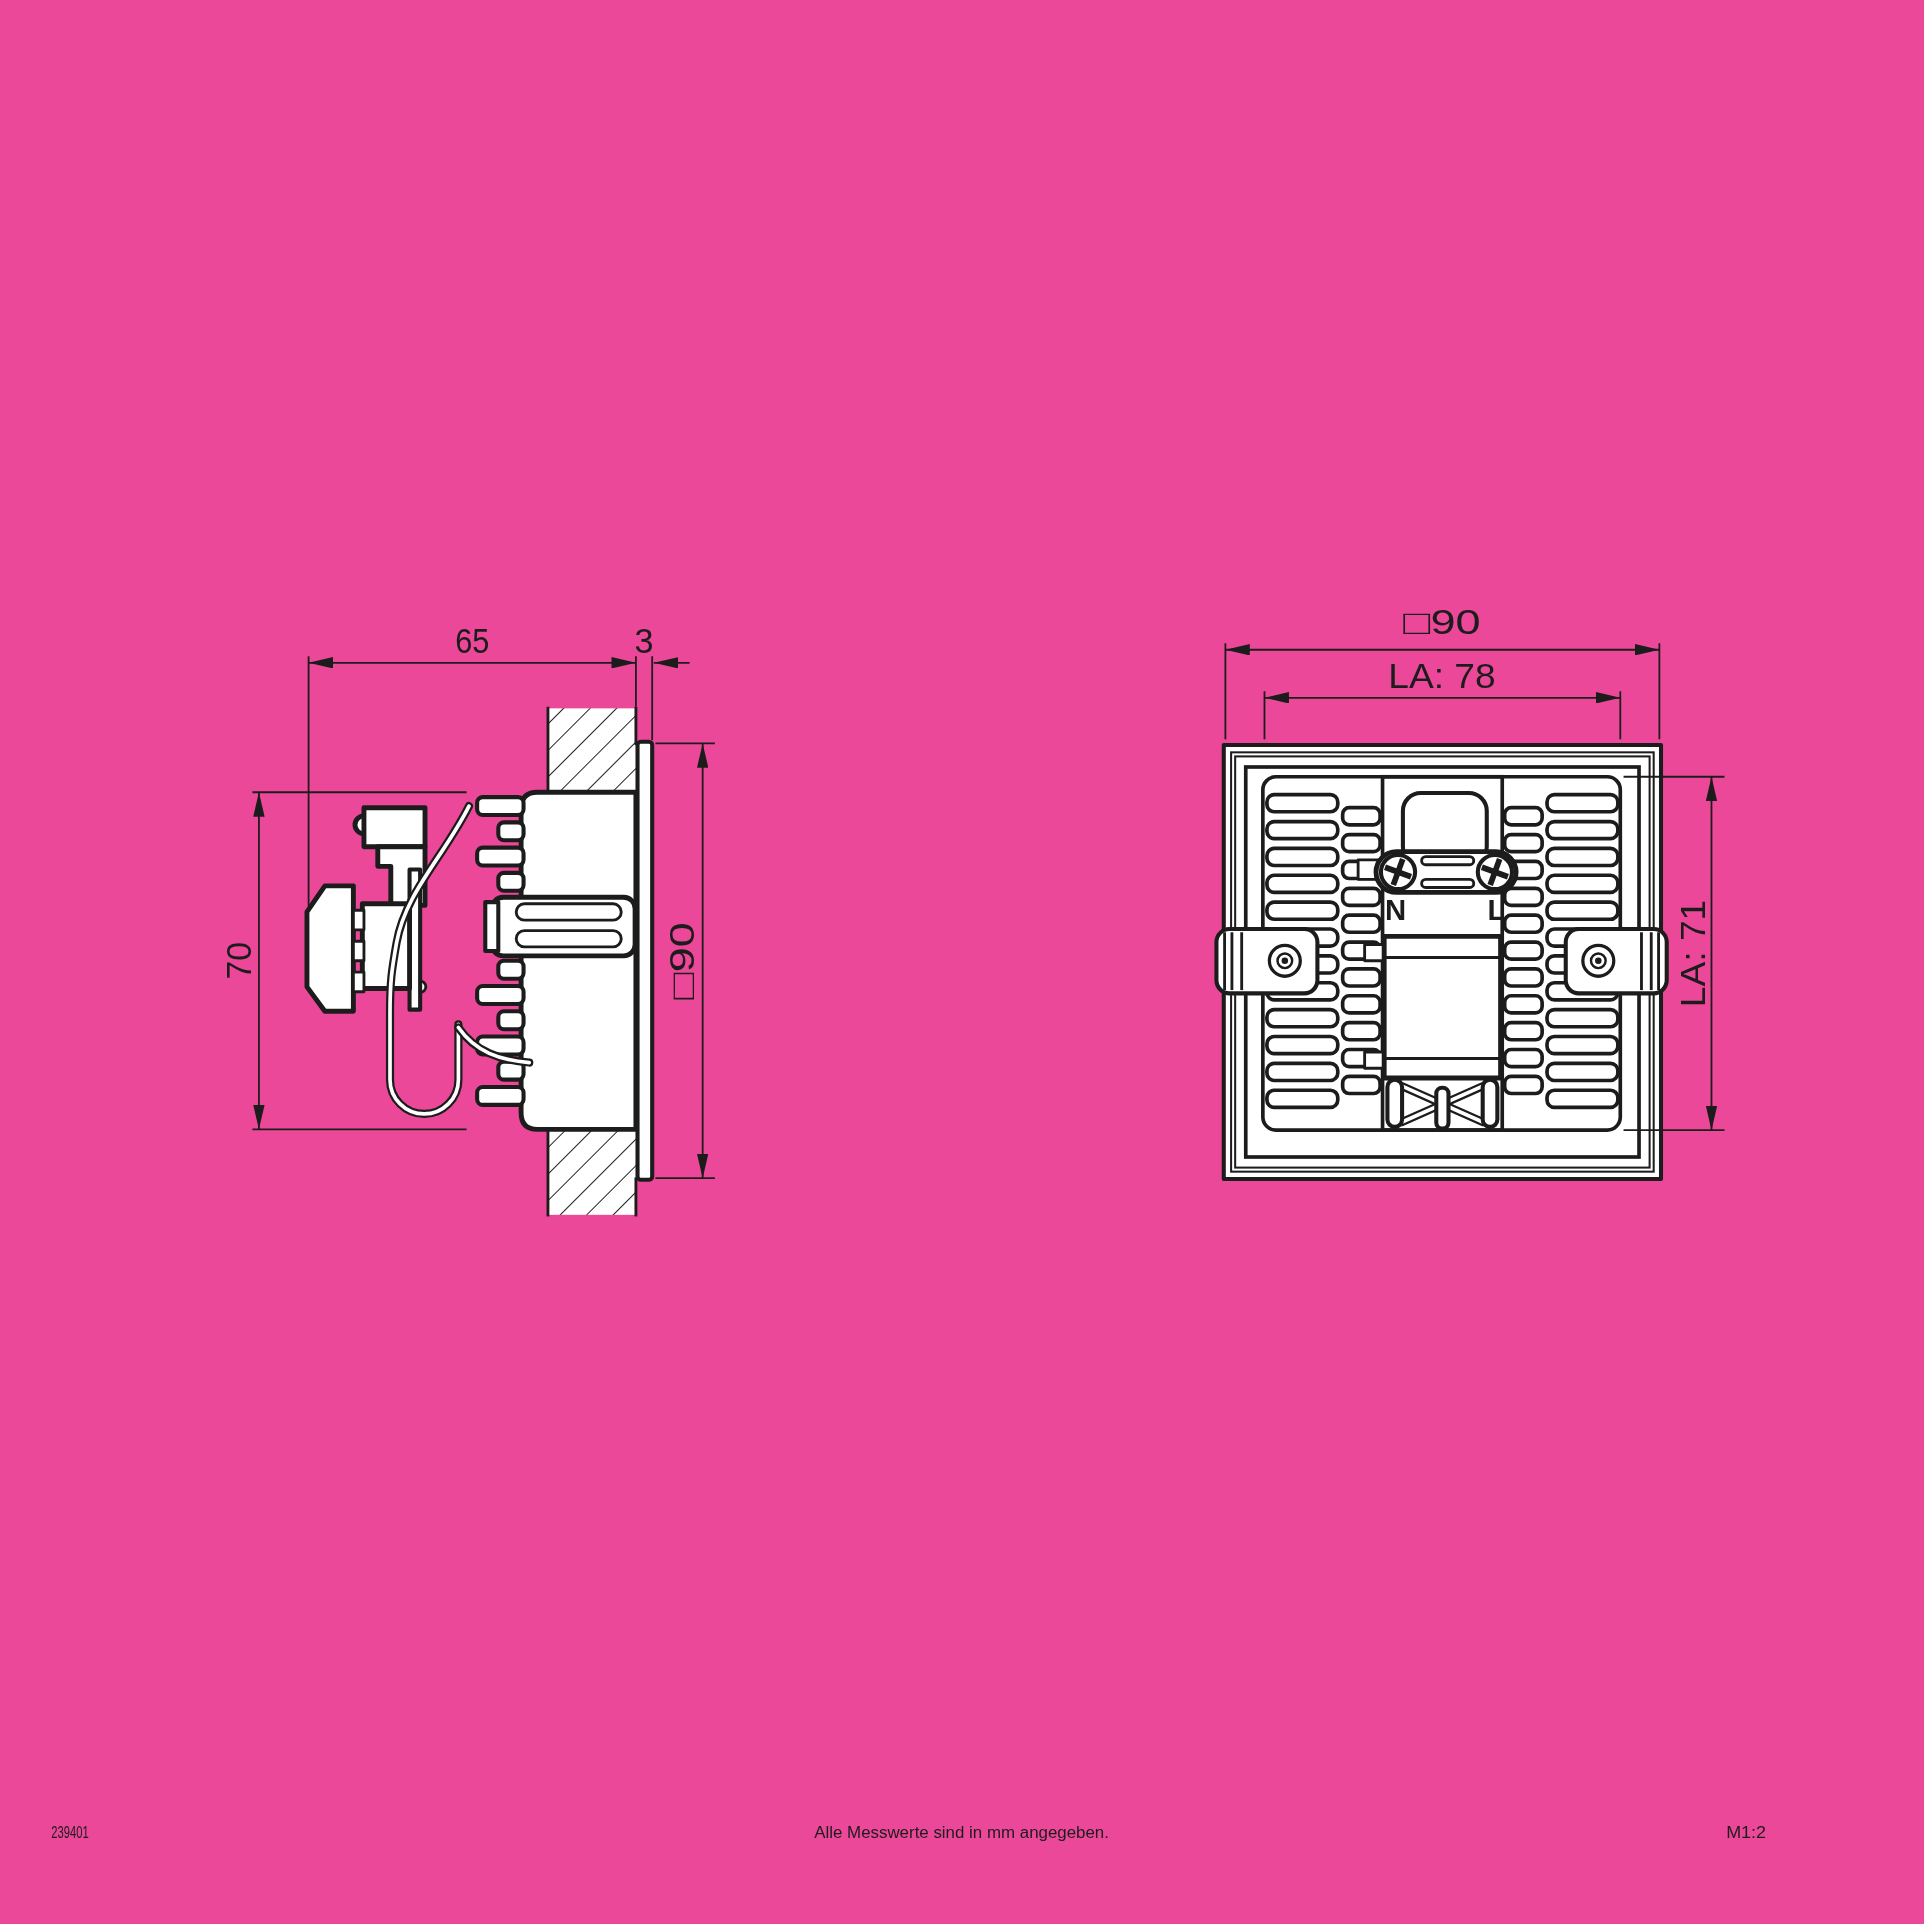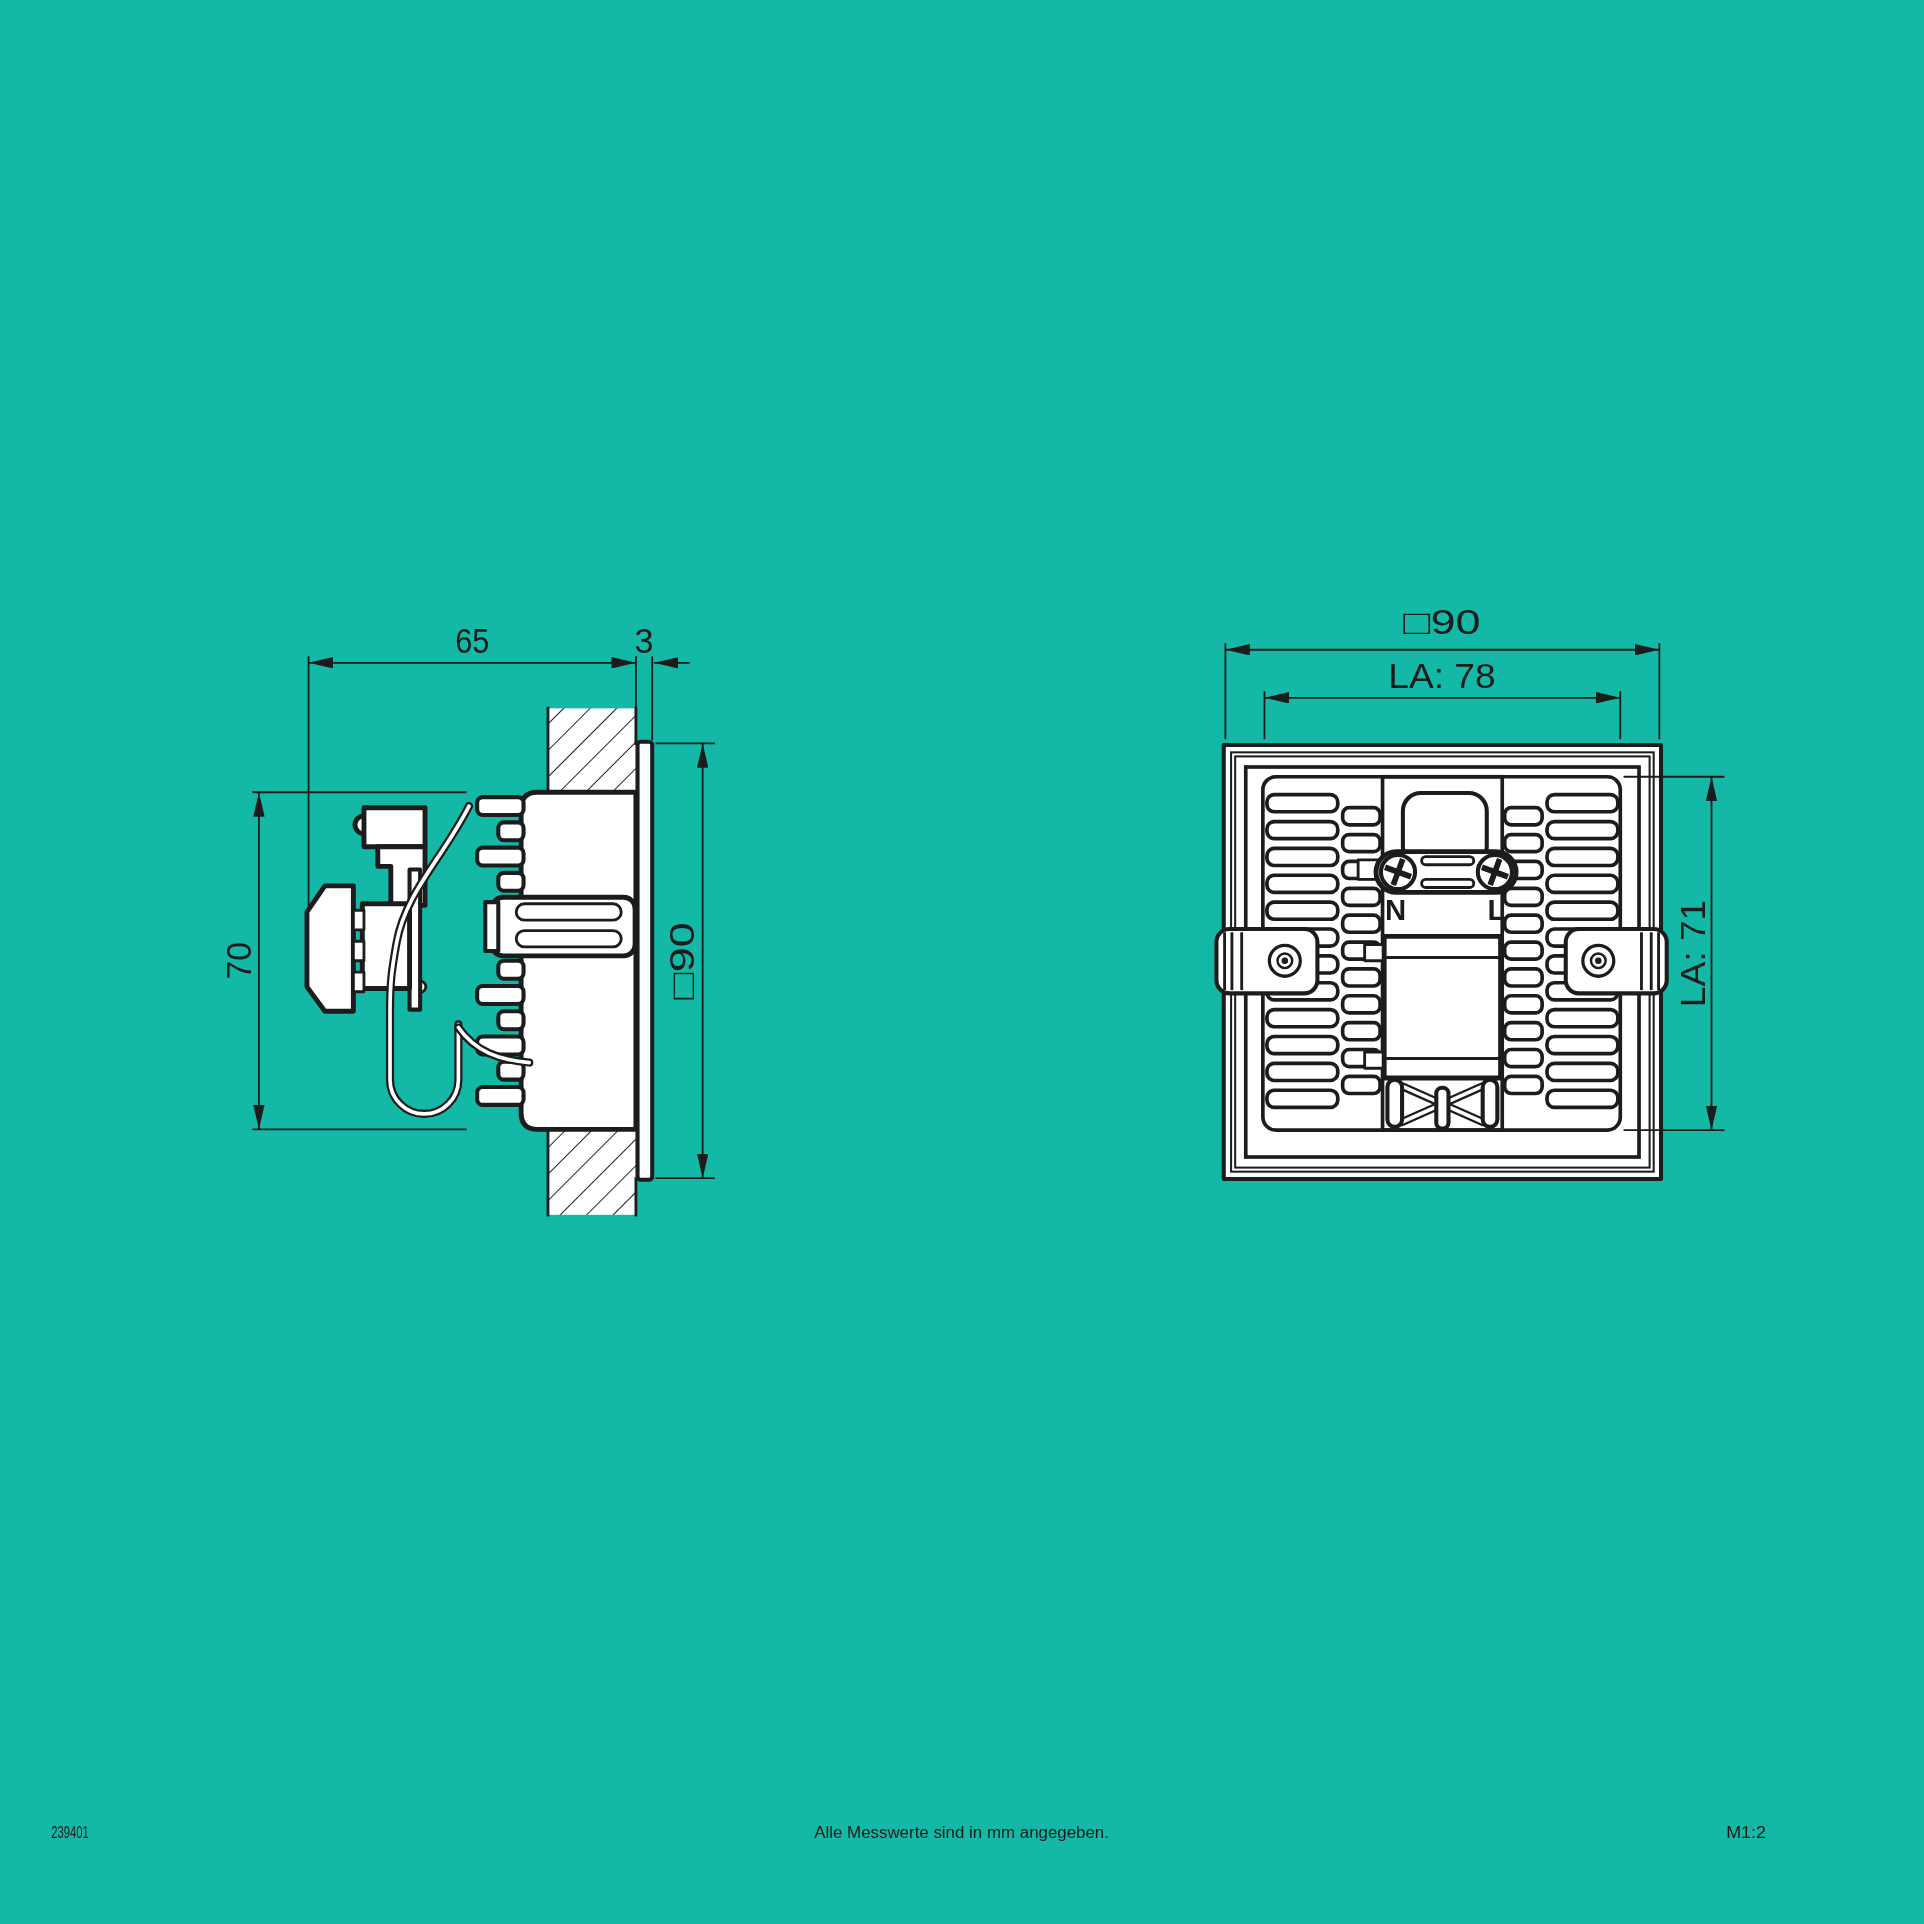--- a/index.html
+++ b/index.html
@@ -1,16 +1,16 @@
 <!DOCTYPE html>
 <html style="font-size:13px"><head>
 <meta charset="utf-8">
 <style>
   html,body{margin:0;padding:0;background:#ffffff;}
-  .stage{width:1924px;height:1924px;background:#14b8a6;position:relative;}
+  .stage{width:1924px;height:1924px;background:#ec4899;position:relative;}
   svg{display:block;}
   .s-thick{fill:#fff;stroke:#1c1c1c;stroke-width:6;stroke-linejoin:round;}
   .s-med{fill:#fff;stroke:#1c1c1c;stroke-width:5;stroke-linejoin:round;}
   .s-thin{fill:#fff;stroke:#1c1c1c;stroke-width:3.5;stroke-linejoin:round;}
   .s-line{fill:none;stroke:#1c1c1c;stroke-width:3.5;}
   .s-line4{fill:none;stroke:#1c1c1c;stroke-width:4.5;}
   .fin{fill:#fff;stroke:#1c1c1c;stroke-width:5;}
   .rfin{fill:#fff;stroke:#1c1c1c;stroke-width:4.5;}
   .dim{fill:none;stroke:#1c1c1c;stroke-width:2.2;}
   .cable-out{fill:none;stroke:#1c1c1c;stroke-width:10;stroke-linecap:round;}

